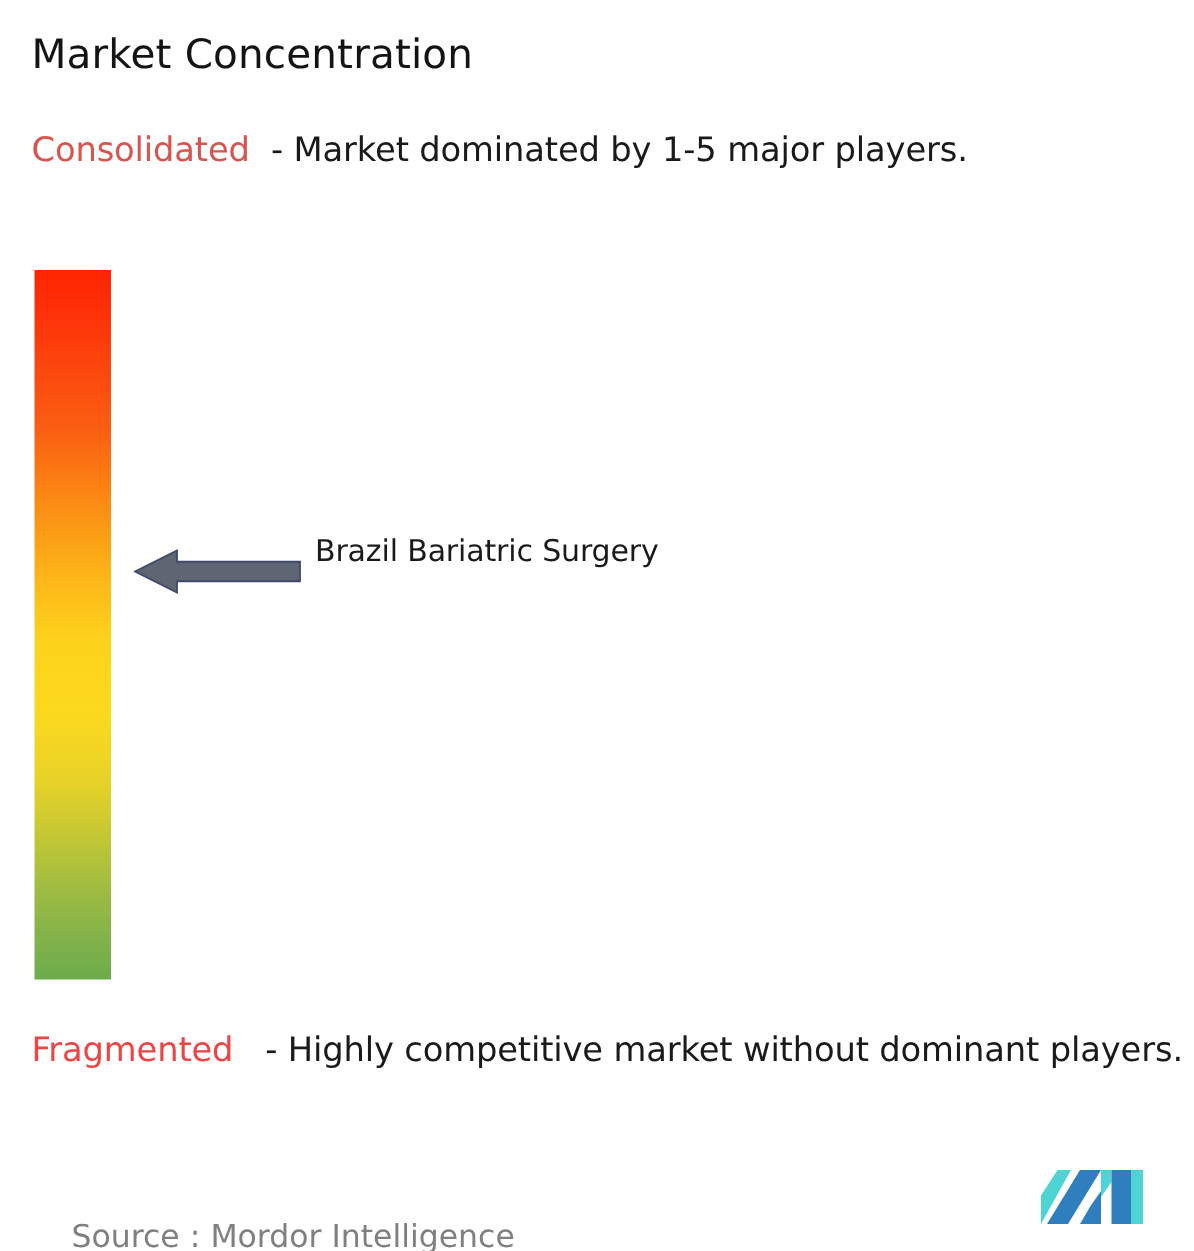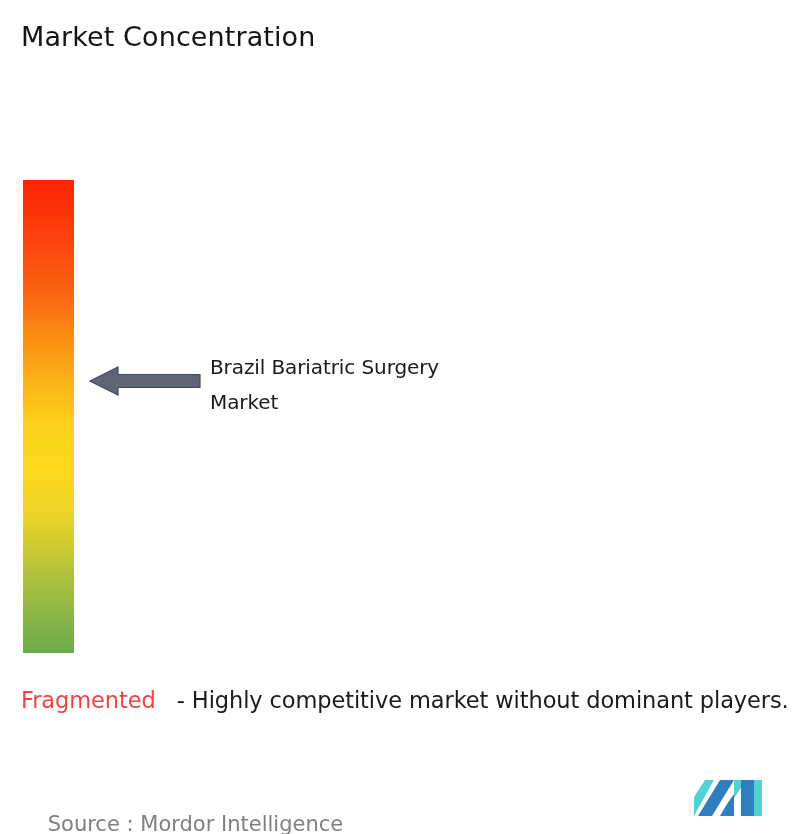--- a/index.html
+++ b/index.html
@@ -130,32 +130,34 @@
     height: 48px;
   }
 </style>
 </head>
 <body>
 
 <div class="canvas">
 
   <div class="page-title">Market Concentration</div>
 
+  <div class="legend-line legend-top">
+    <span class="legend-key consolidated">Consolidated</span><span class="legend-sep">  - </span><span>Market dominated by 1-5 major players.</span>
+  </div>
 
   <div class="scale-bar"></div>
 
   <div class="pointer-arrow">
     <svg width="112" height="32" viewBox="0 0 112 32" xmlns="http://www.w3.org/2000/svg">
       <polygon points="1,16 29,2 29,9.5 111,9.5 111,22.5 29,22.5 29,30" fill="#5f6673" stroke="#41496b" stroke-width="1.2" stroke-linejoin="miter"></polygon>
     </svg>
   </div>
 
   <div class="callout-label">
     <div>Brazil Bariatric Surgery</div>
-    <div>Market</div>
   </div>
 
   <div class="legend-line legend-bottom">
     <span class="legend-key fragmented">Fragmented</span><span class="legend-sep">   - </span><span>Highly competitive market without dominant players.</span>
   </div>
 
   <div class="source-line">
     <span>Source :</span><span class="legend-sep"> </span><span>Mordor Intelligence</span>
   </div>
 

